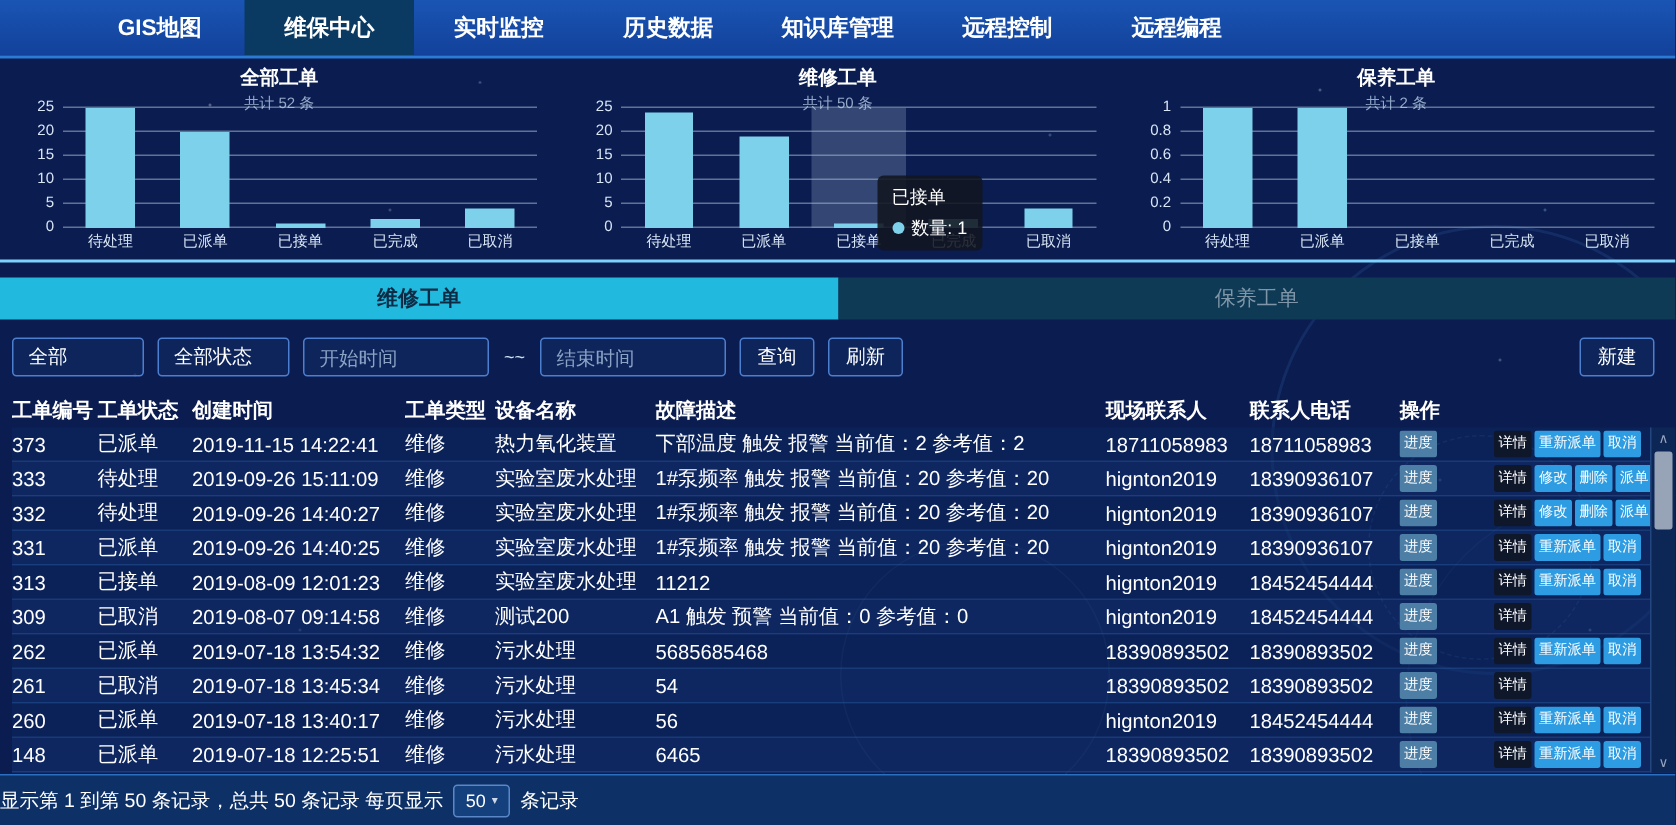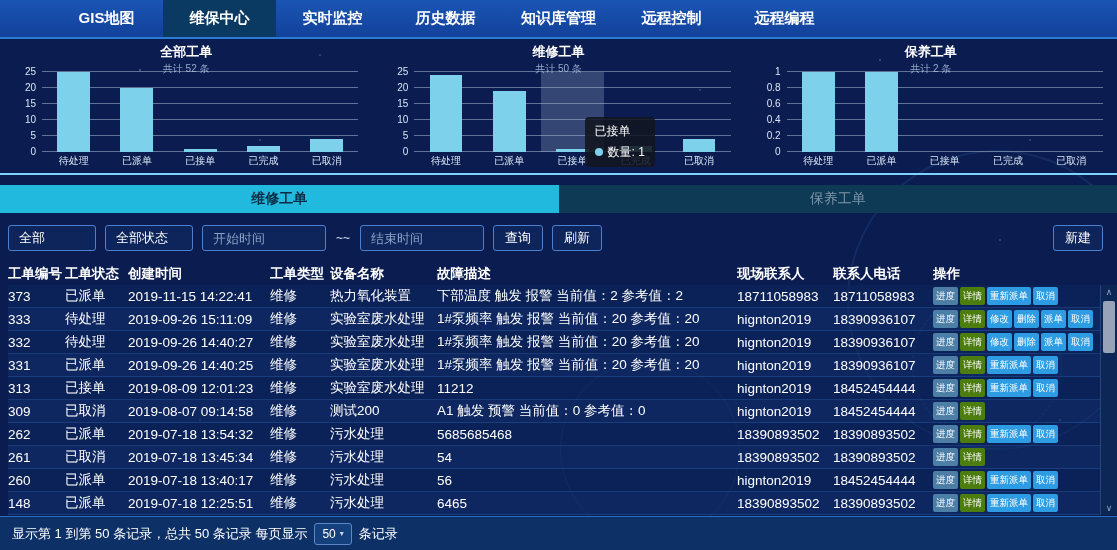--- a/index.html
+++ b/index.html
@@ -98,37 +98,37 @@
     display:flex; align-items:center; height:23px; font-size:13.5px;
     background:rgba(13,40,95,.55); border-bottom:1px solid rgba(40,90,160,.45);
   }
   .t-row.alt{ background:rgba(18,50,112,.55); }
   .actions{ display:flex; align-items:center; }
   .abtn{
     display:inline-block; font-size:9.5px; line-height:1; padding:4px 3px; border-radius:2px;
     margin-right:2px; color:#fff; cursor:pointer; white-space:nowrap;
   }
   .btn-progress{ background:#4d7ea6; }
-  .btn-detail{ background:#4d7c0f; }
+  .btn-detail{ background:#0f172a;margin-left:36px; }
   .btn-primary{ background:#2d9ce2; }
 
   
   #scrollbar{
     position:absolute; right:0; top:285px; width:17px; height:230px; z-index:3;
     background:#0c2656; border-left:1px solid rgba(70,120,190,.4);
   }
   .scroll-btn{ height:14px; display:flex; align-items:center; justify-content:center; color:#96a5bd; font-size:9px; cursor:pointer; }
   .scroll-btn.down{ position:absolute; bottom:0; left:0; right:0; }
   .scroll-thumb{ position:absolute; top:16px; left:2px; right:2px; height:52px; background:#97a3b6; border-radius:2px; cursor:pointer; }
 
   
   #footer{
     position:absolute; left:0; right:0; bottom:0; height:34px; z-index:4;
     background:#0d3067; border-top:1px solid #2b6fc2;
-    display:flex; align-items:center; padding-left:12px; font-size:13px;
+    display:flex; align-items:center; padding-left:0; font-size:13px;
   }
   .pager{
     display:inline-flex; align-items:center; gap:4px; cursor:pointer;
     border:1px solid #5b87c8; background:#15407e; border-radius:3px;
     padding:3px 7px; margin:0 7px; font-size:12px;
   }
   .caret{ font-size:8px; color:#cdd9ea; }
 </style>
 </head>
 <body>

